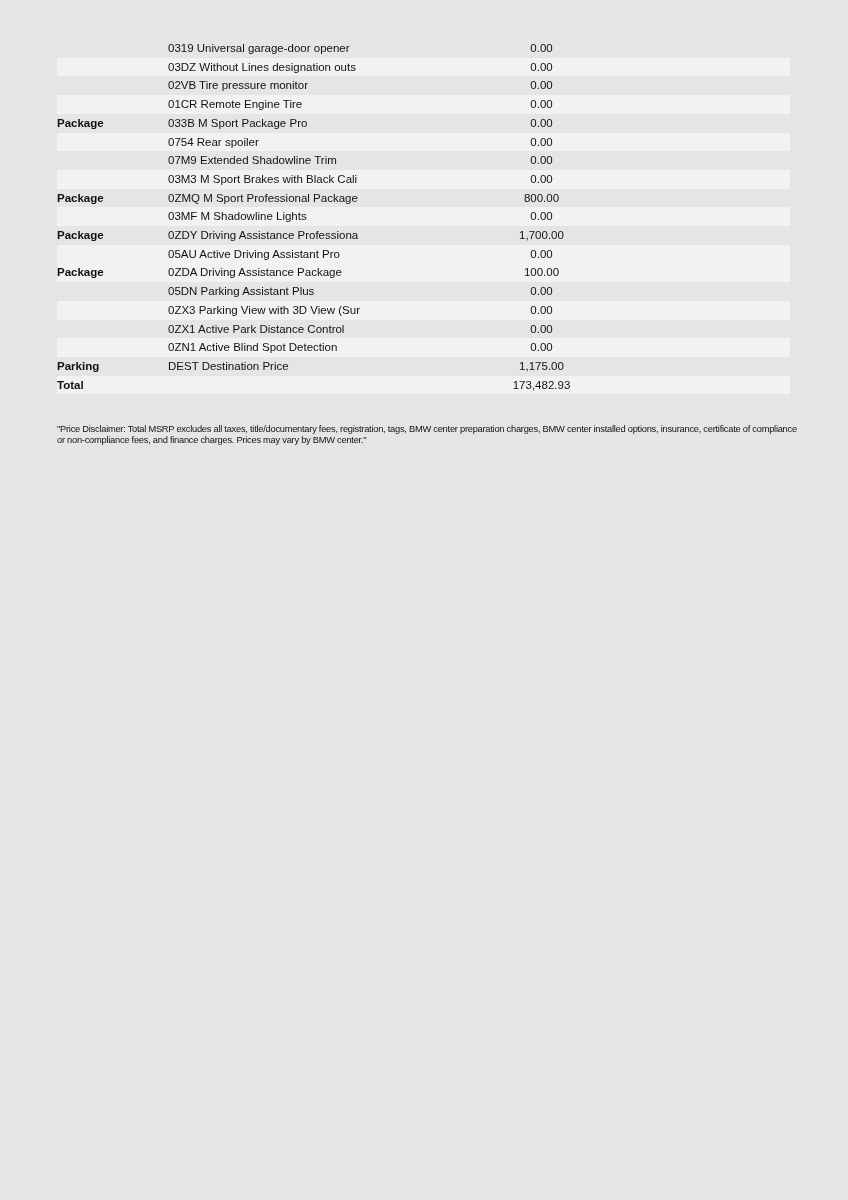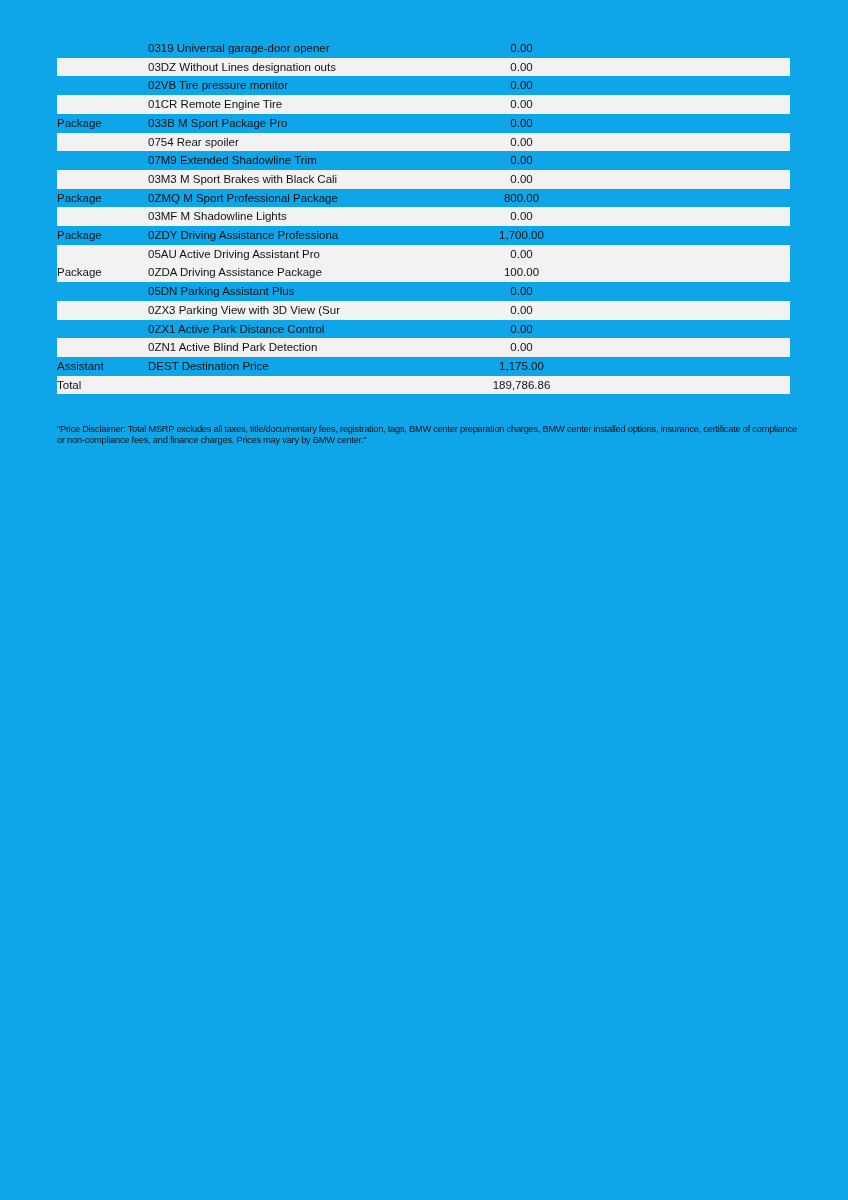--- a/index.html
+++ b/index.html
@@ -10,21 +10,21 @@
   body {
     width: 848px;
     height: 1200px;
     font-family: "Liberation Sans", sans-serif;
     color: #111111;
   }
   .page {
     position: relative;
     width: 848px;
     height: 1200px;
-    background: #0ea5e9;
+    background: #e5e5e5;
     overflow: hidden;
   }
   table.options-table {
     position: absolute;
     left: 57px;
     top: 39px;
     width: 733px;
     border-collapse: collapse;
     table-layout: fixed;
   }
@@ -36,22 +36,23 @@
     line-height: 18.7px;
     vertical-align: middle;
     white-space: nowrap;
     overflow: hidden;
   }
   tr.stripe {
     background: #f2f2f2;
     margin-left: 36px;
   }
   td.col-category {
-    width: 91px;
+    width: 111px;
     padding-left: 5px;
+    font-weight: bold;
   }
   td.col-description {
     width: 285px;
   }
   td.col-price {
     width: 177px;
     text-align: center;
   }
   td.col-spacer {
     width: auto;
@@ -166,34 +167,34 @@
           <td class="col-spacer"></td>
         </tr>
         <tr>
           <td class="col-category"></td>
           <td class="col-description">0ZX1 Active Park Distance Control</td>
           <td class="col-price">0.00</td>
           <td class="col-spacer"></td>
         </tr>
         <tr class="stripe">
           <td class="col-category"></td>
-          <td class="col-description">0ZN1 Active Blind Park Detection</td>
-          <td class="col-price">0.00</td>
-          <td class="col-spacer"></td>
-        </tr>
-        <tr>
-          <td class="col-category">Assistant</td>
+          <td class="col-description">0ZN1 Active Blind Spot Detection</td>
+          <td class="col-price">0.00</td>
+          <td class="col-spacer"></td>
+        </tr>
+        <tr>
+          <td class="col-category">Parking</td>
           <td class="col-description">DEST Destination Price</td>
           <td class="col-price">1,175.00</td>
           <td class="col-spacer"></td>
         </tr>
         <tr class="stripe">
           <td class="col-category">Total</td>
           <td class="col-description"></td>
-          <td class="col-price">189,786.86</td>
+          <td class="col-price">173,482.93</td>
           <td class="col-spacer"></td>
         </tr>
       </tbody>
   </table>
 
   <p class="disclaimer">"Price Disclaimer: Total MSRP excludes all taxes, title/documentary fees, registration, tags, BMW center preparation charges, BMW center installed options, insurance, certificate of compliance or non-compliance fees, and finance charges. Prices may vary by BMW center."</p>
 
 </div>
 
 </body></html>

